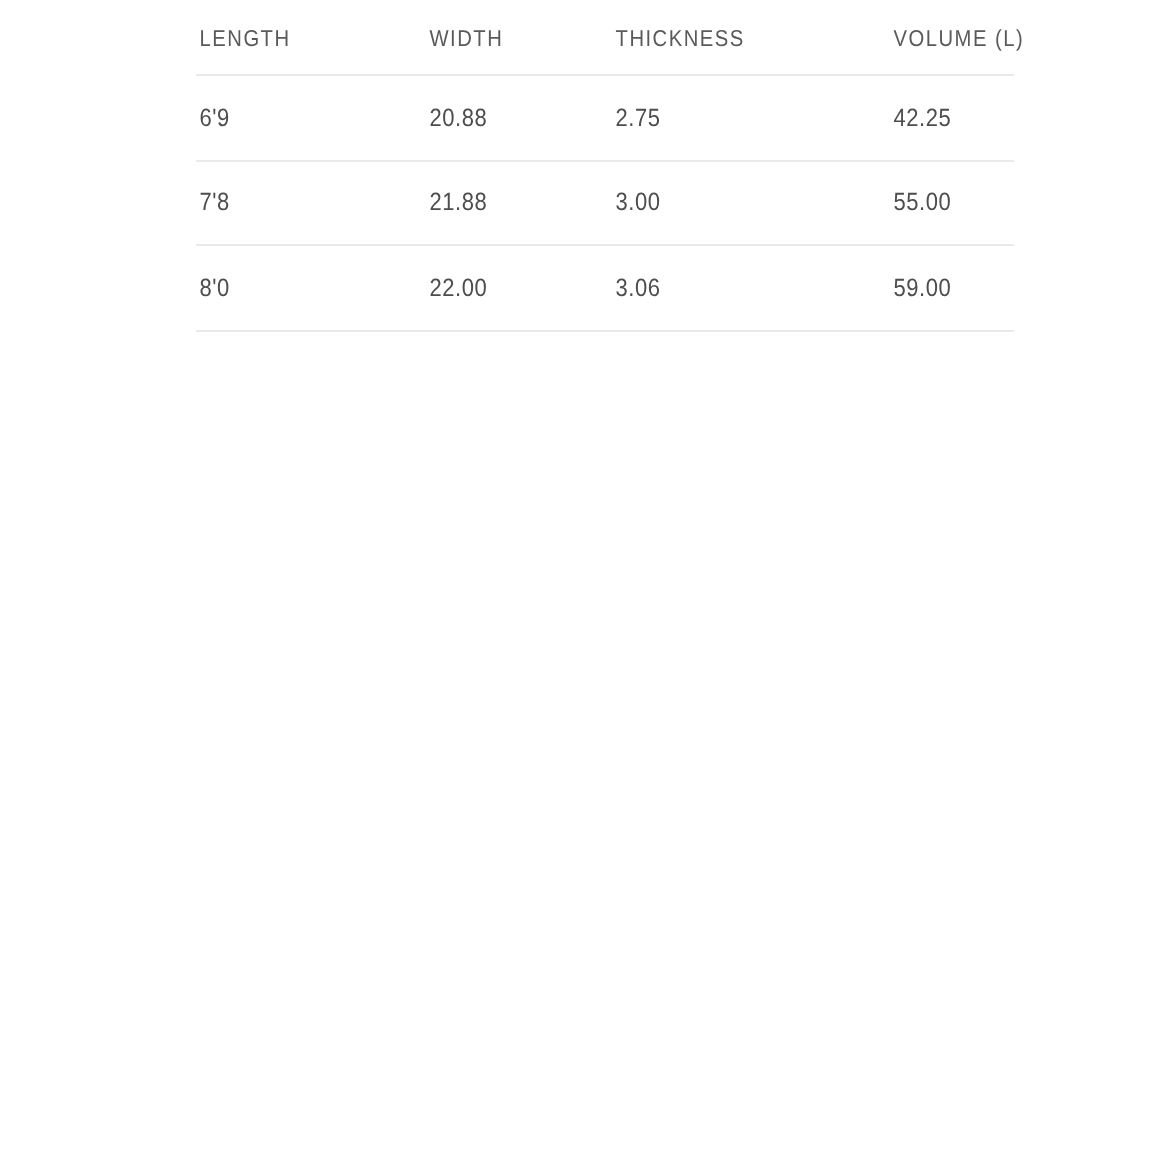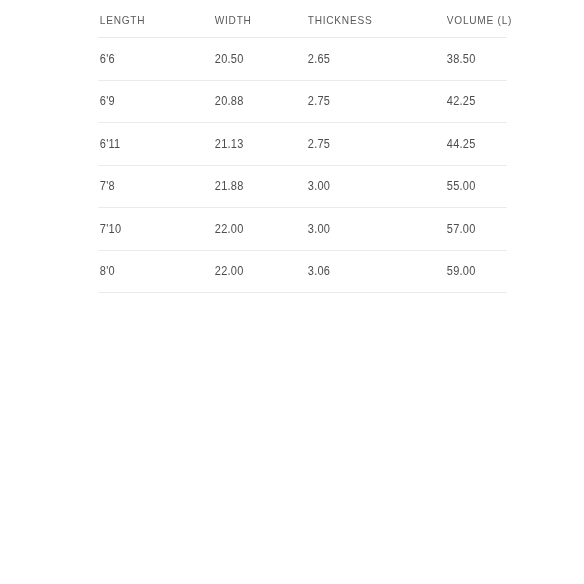--- a/index.html
+++ b/index.html
@@ -81,48 +81,30 @@
     <thead>
       <tr>
         <th>LENGTH</th>
         <th>WIDTH</th>
         <th>THICKNESS</th>
         <th>VOLUME (L)</th>
       </tr>
     </thead>
     <tbody id="spec-body">
         <tr>
-          <td>6'6</td>
-          <td>20.50</td>
-          <td>2.65</td>
-          <td>38.50</td>
-        </tr>
-        <tr>
           <td>6'9</td>
           <td>20.88</td>
           <td>2.75</td>
           <td>42.25</td>
         </tr>
         <tr>
-          <td>6'11</td>
-          <td>21.13</td>
-          <td>2.75</td>
-          <td>44.25</td>
-        </tr>
-        <tr>
           <td>7'8</td>
           <td>21.88</td>
           <td>3.00</td>
           <td>55.00</td>
-        </tr>
-        <tr>
-          <td>7'10</td>
-          <td>22.00</td>
-          <td>3.00</td>
-          <td>57.00</td>
         </tr>
         <tr>
           <td>8'0</td>
           <td>22.00</td>
           <td>3.06</td>
           <td>59.00</td>
         </tr>
       </tbody>
   </table>
 </div>

